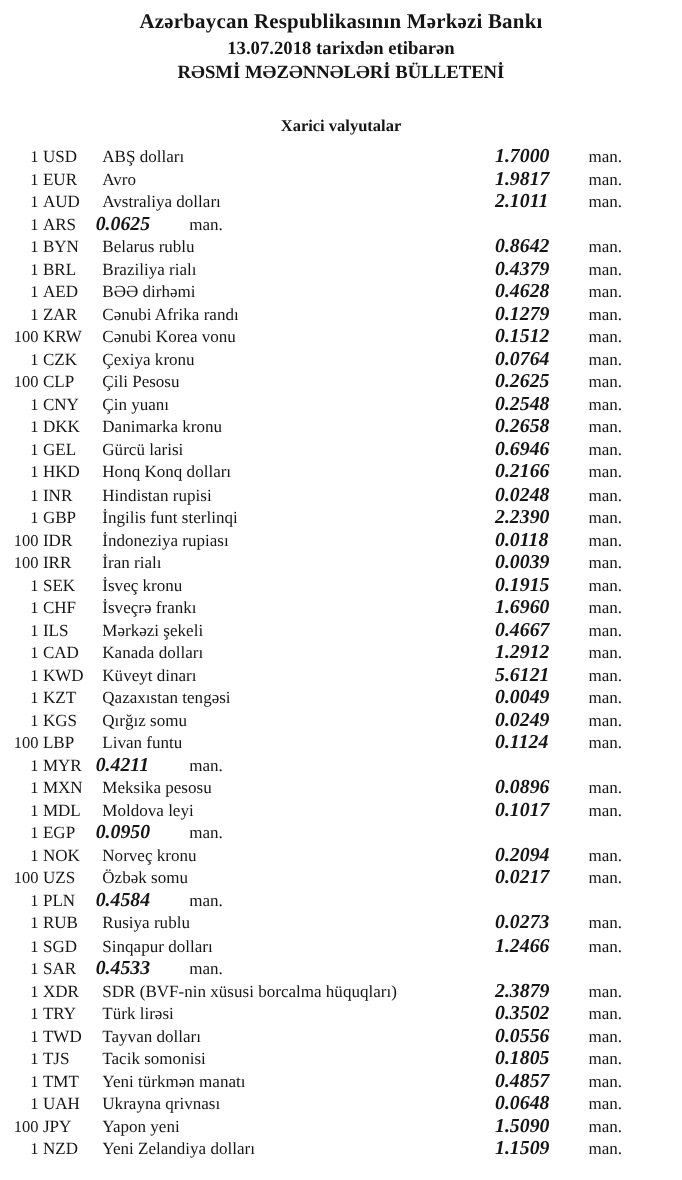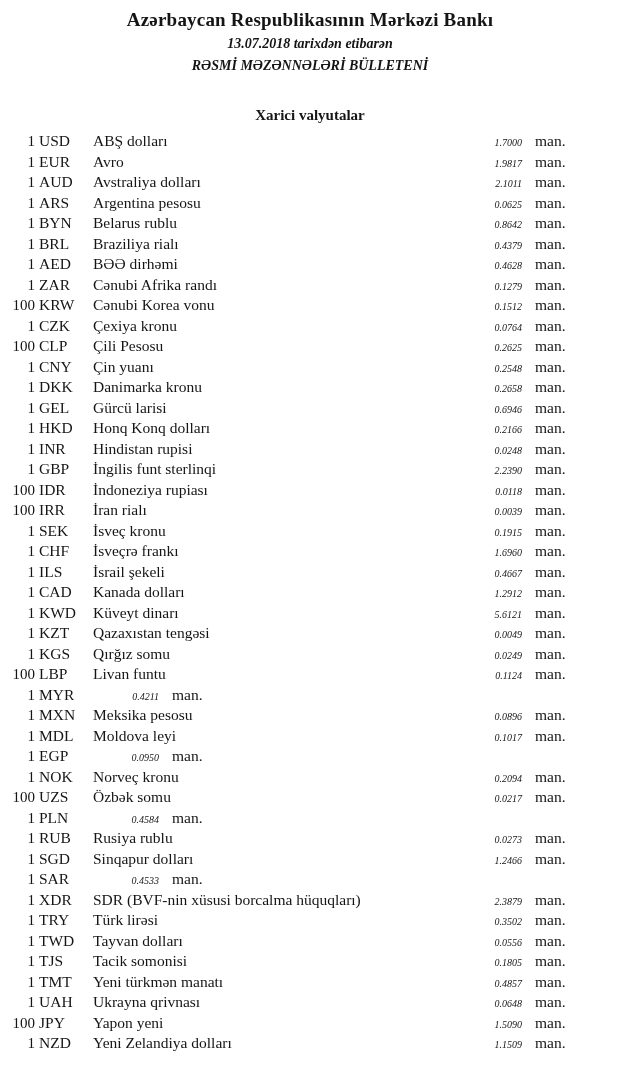--- a/index.html
+++ b/index.html
@@ -22,24 +22,23 @@
     text-align: center;
     padding-top: 7px;
   }
   .title {
     font-size: 19px;
     font-weight: bold;
     line-height: 26px;
     letter-spacing: 0.2px;
   }
   .sub {
-    font-size: 14px;
+    font-size: 17px;
     font-weight: bold;
     line-height: 22px;
-    font-style: italic;
   }
   .section-title {
     text-align: center;
     font-size: 15px;
     font-weight: bold;
     margin-top: 28px;
     line-height: 20px;
   }
   .rates {
     margin-top: 6px;
@@ -66,23 +65,23 @@
   }
   .name {
     flex: 1;
     margin-left: 6px;
     font-size: 15.5px;
     white-space: nowrap;
     overflow: hidden;
   }
   .rate {
     width: 72px;
-    text-align: right;
-    font-size: 10px;
-    font-weight: normal;
+    text-align: left;
+    font-size: 18px;
+    font-weight: bold;
     font-style: italic;
     flex: none;
   }
   .unit {
     width: 40px;
     margin-left: 13px;
     font-size: 15.5px;
     flex: none;
   }
 </style>
@@ -119,21 +118,20 @@
     <span class="qty">1</span>
     <span class="code">AUD</span>
     <span class="name">Avstraliya dolları</span>
     <span class="rate">2.1011</span>
     <span class="unit">man.</span>
   </div>
 
   <div class="row">
     <span class="qty">1</span>
     <span class="code">ARS</span>
-    <span class="name">Argentina pesosu</span>
     <span class="rate">0.0625</span>
     <span class="unit">man.</span>
   </div>
 
   <div class="row">
     <span class="qty">1</span>
     <span class="code">BYN</span>
     <span class="name">Belarus rublu</span>
     <span class="rate">0.8642</span>
     <span class="unit">man.</span>
@@ -263,21 +261,21 @@
     <span class="qty">1</span>
     <span class="code">CHF</span>
     <span class="name">İsveçrə frankı</span>
     <span class="rate">1.6960</span>
     <span class="unit">man.</span>
   </div>
 
   <div class="row">
     <span class="qty">1</span>
     <span class="code">ILS</span>
-    <span class="name">İsrail şekeli</span>
+    <span class="name">Mərkəzi şekeli</span>
     <span class="rate">0.4667</span>
     <span class="unit">man.</span>
   </div>
 
   <div class="row">
     <span class="qty">1</span>
     <span class="code">CAD</span>
     <span class="name">Kanada dolları</span>
     <span class="rate">1.2912</span>
     <span class="unit">man.</span>

